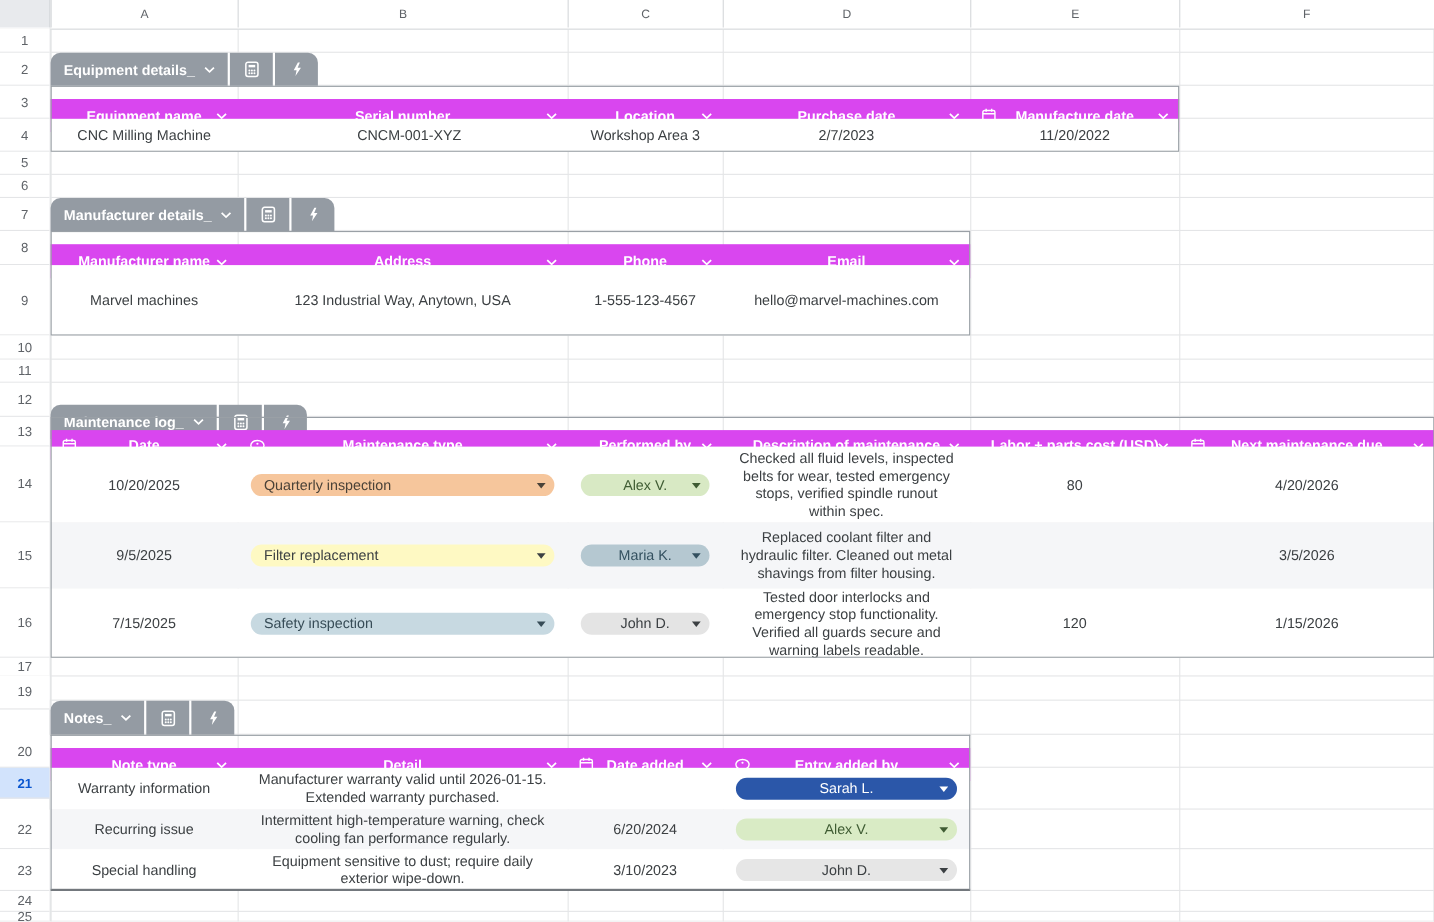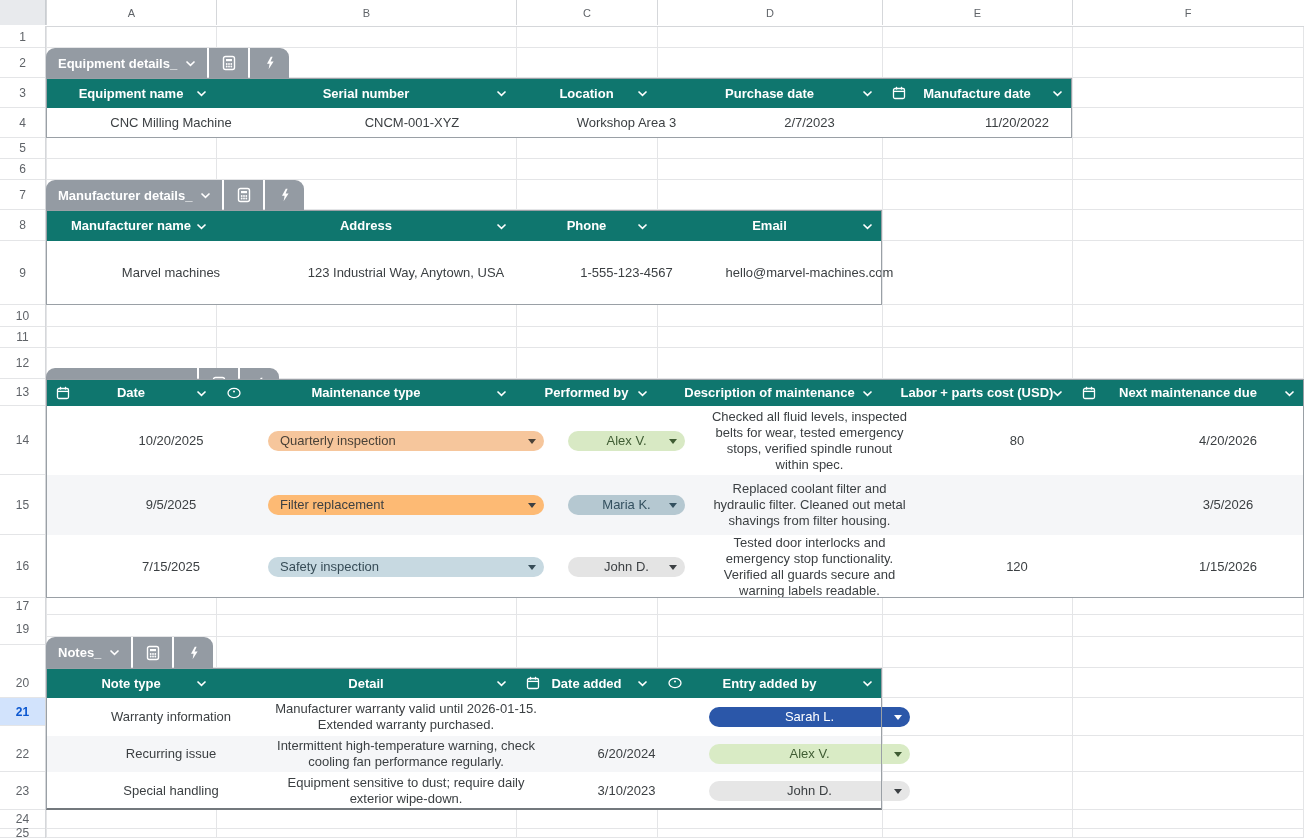--- a/index.html
+++ b/index.html
@@ -15,30 +15,30 @@
   .rownum-cell{position:absolute;left:0;width:45px;display:flex;align-items:center;justify-content:center;
                font-size:12px;color:#5f6368;border-bottom:1px solid #e4e5e7;box-sizing:border-box;background:#fff;}
   .rownum-cell.selected{background:#d2e3fc;color:#0b57d0;font-weight:bold;}
   
   .ttab{position:absolute;height:30px;display:flex;align-items:stretch;z-index:3;}
   .ttab .seg{background:#949ba3;display:flex;align-items:center;}
   .ttab .seg-name{border-radius:9px 0 0 0;padding:0 11px 0 12px;gap:8px;color:#fff;font-size:13px;font-weight:bold;}
   .ttab .seg-icon{width:39px;justify-content:center;margin-left:2px;}
   .ttab .seg-icon.last{border-radius:0 9px 0 0;}
   
-  .thead{position:absolute;background:#0f766e;z-index:3;}
+  .thead{position:absolute;background:#d946ef;z-index:3;margin-top:12px;}
   .thead-cell{position:absolute;top:0;height:100%;display:flex;align-items:center;justify-content:center;
               color:#fff;font-size:13px;font-weight:bold;box-sizing:border-box;}
   .hdr-chev{position:absolute;right:9px;top:50%;margin-top:-3px;line-height:0;}
   .hdr-icon{position:absolute;left:10px;top:50%;margin-top:-7px;line-height:0;}
   
   .trow{position:absolute;background:#fff;z-index:3;}
   .trow.band{background:#f5f6f8;}
   .cell{position:absolute;top:0;height:100%;display:flex;align-items:center;justify-content:center;
-        text-align:center;font-size:13px;color:#3c4043;line-height:16px;box-sizing:border-box;padding:0 12px;margin-left:40px;}
+        text-align:center;font-size:13px;color:#3c4043;line-height:16px;box-sizing:border-box;padding:0 12px;}
   .frame{position:absolute;border:1px solid #9aa0a6;box-sizing:border-box;pointer-events:none;z-index:4;}
   .frame.thickbottom{border-bottom-width:2px;border-bottom-color:#73787d;}
   
   .chip{height:20px;border-radius:10px;display:flex;align-items:center;position:relative;font-size:13px;box-sizing:border-box;}
   .chip .tri{position:absolute;right:8px;top:50%;margin-top:-2px;width:0;height:0;
              border-left:4.5px solid transparent;border-right:4.5px solid transparent;border-top:5px solid;}
   .chip-left{justify-content:flex-start;padding-left:12px;width:278px;}
   .chip-mid{justify-content:center;width:120px;}
   .chip-wide{justify-content:center;width:206px;}
 </style>
@@ -345,21 +345,21 @@
       </span>
     </div>
     <div class="cell" style="left:611px;width:225px;">Checked all fluid levels, inspected belts for wear, tested emergency stops, verified spindle runout within spec.</div>
     <div class="cell" style="left:836px;width:190px;">80</div>
     <div class="cell" style="left:1026px;width:232px;">4/20/2026</div>
   </div>
 
   <div class="trow band" style="left:46px;top:475px;width:1258px;height:60px;">
     <div class="cell" style="left:0;width:170px;">9/5/2025</div>
     <div class="cell" style="left:170px;width:300px;">
-      <span class="chip chip-left" style="background: #fdba74; color: rgb(60, 64, 67);">
+      <span class="chip chip-left" style="background: #fef9c3; color: rgb(60, 64, 67);">
         <span>Filter replacement</span>
         <span class="tri"></span>
       </span>
     </div>
     <div class="cell" style="left:470px;width:141px;">
       <span class="chip chip-mid" style="background: rgb(181, 200, 209); color: rgb(51, 80, 95);">
         <span>Maria K.</span>
         <span class="tri"></span>
       </span>
     </div>

